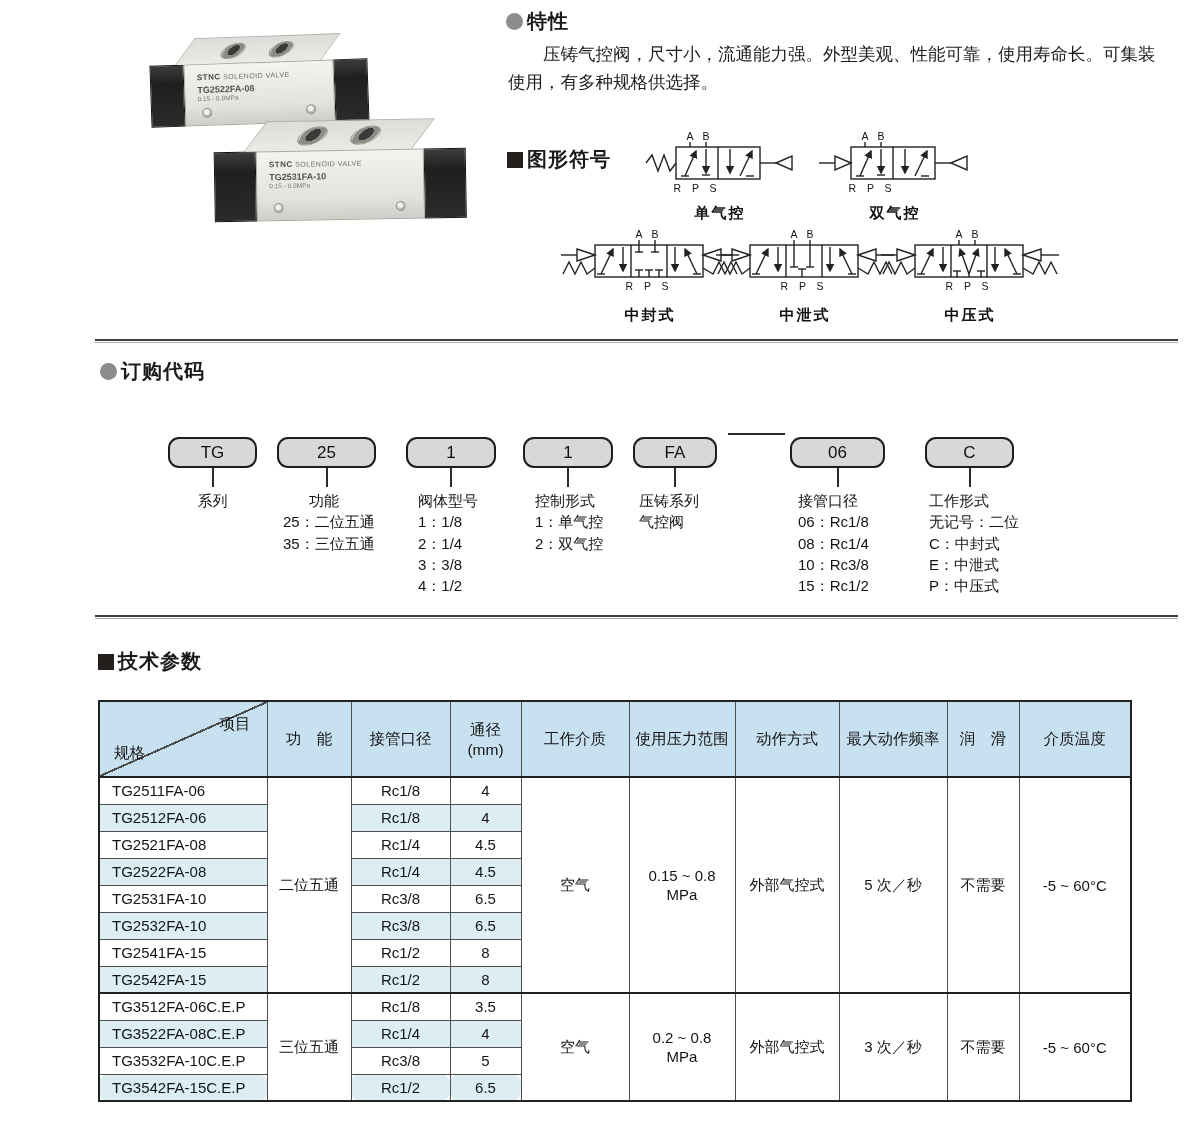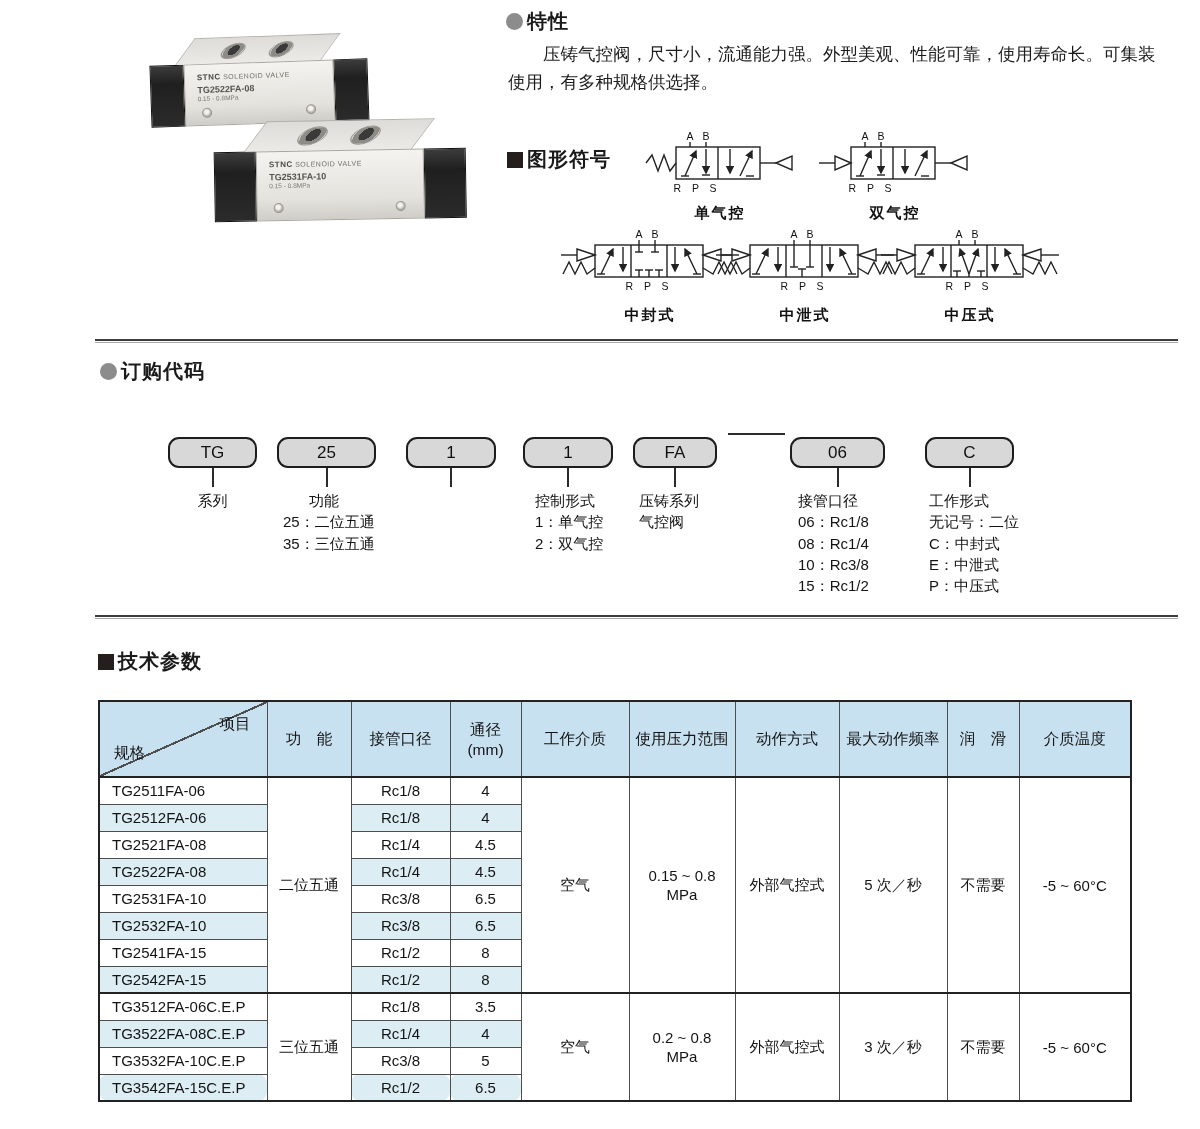--- a/index.html
+++ b/index.html
@@ -304,20 +304,27 @@
         <div class="vline"></div>
         <div class="labels">
           <span class="hdr">功能</span>
           <div>25：二位五通</div>
           <div>35：三位五通</div>
         </div>
       </div>
       <div class="seg seg-2">
         <div class="code-box">1</div>
         <div class="vline"></div>
+        <div class="labels">
+          <span class="hdr">阀体型号</span>
+          <div>1：1/8</div>
+          <div>2：1/4</div>
+          <div>3：3/8</div>
+          <div>4：1/2</div>
+        </div>
       </div>
       <div class="seg seg-3">
         <div class="code-box">1</div>
         <div class="vline"></div>
         <div class="labels">
           <span class="hdr">控制形式</span>
           <div>1：单气控</div>
           <div>2：双气控</div>
         </div>
       </div>

